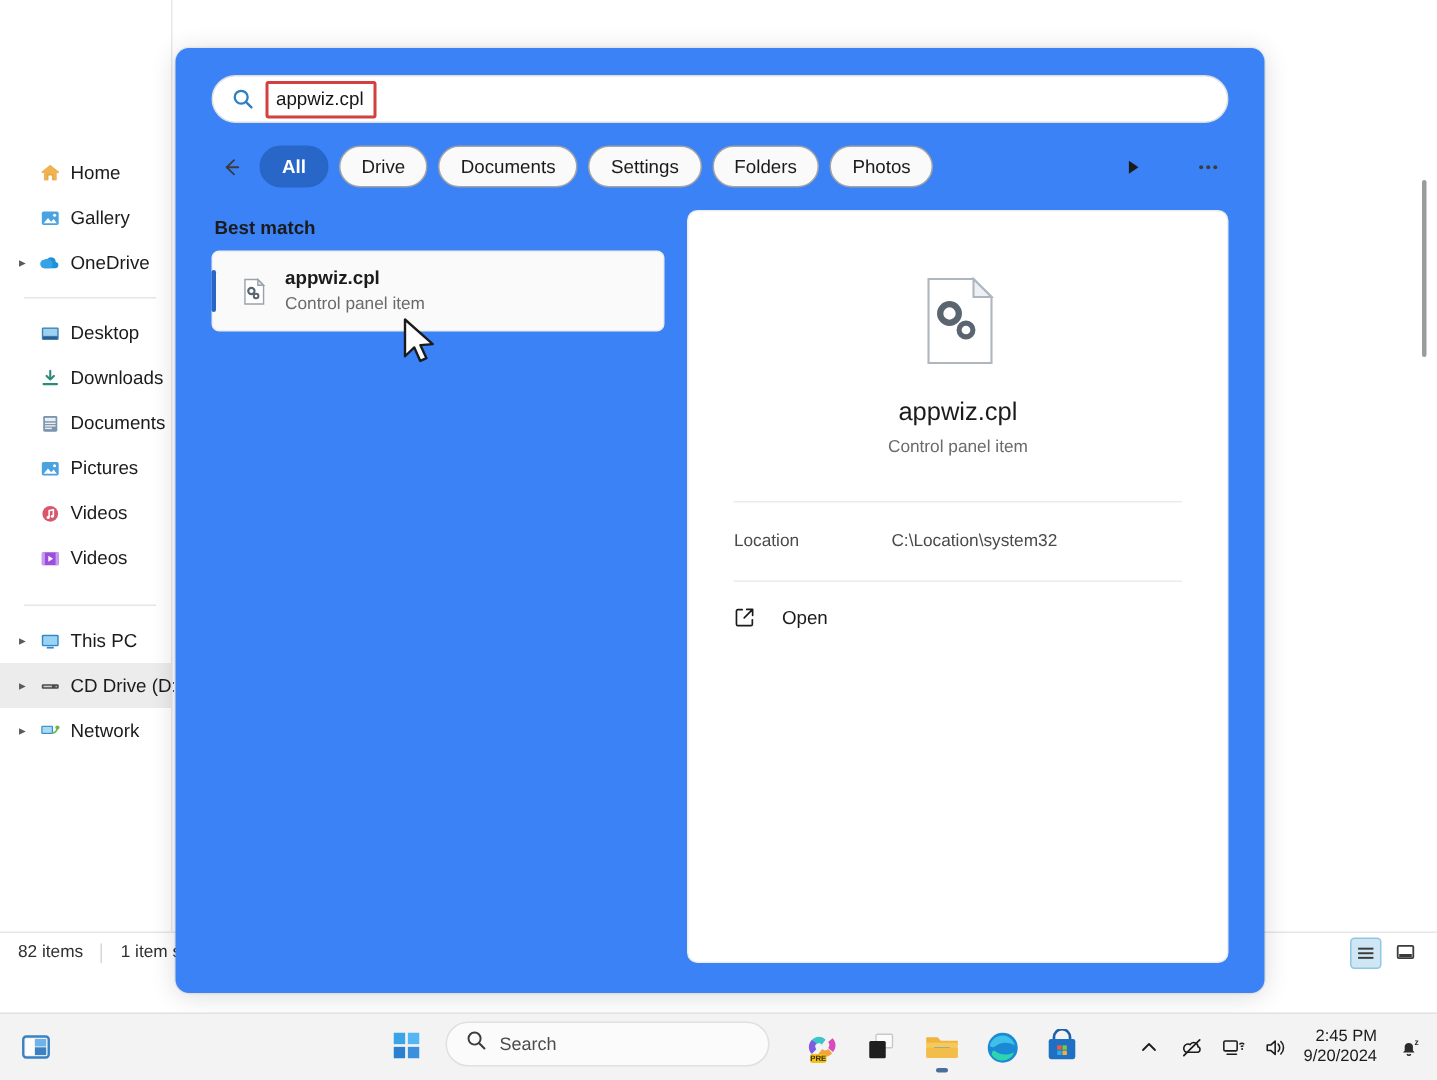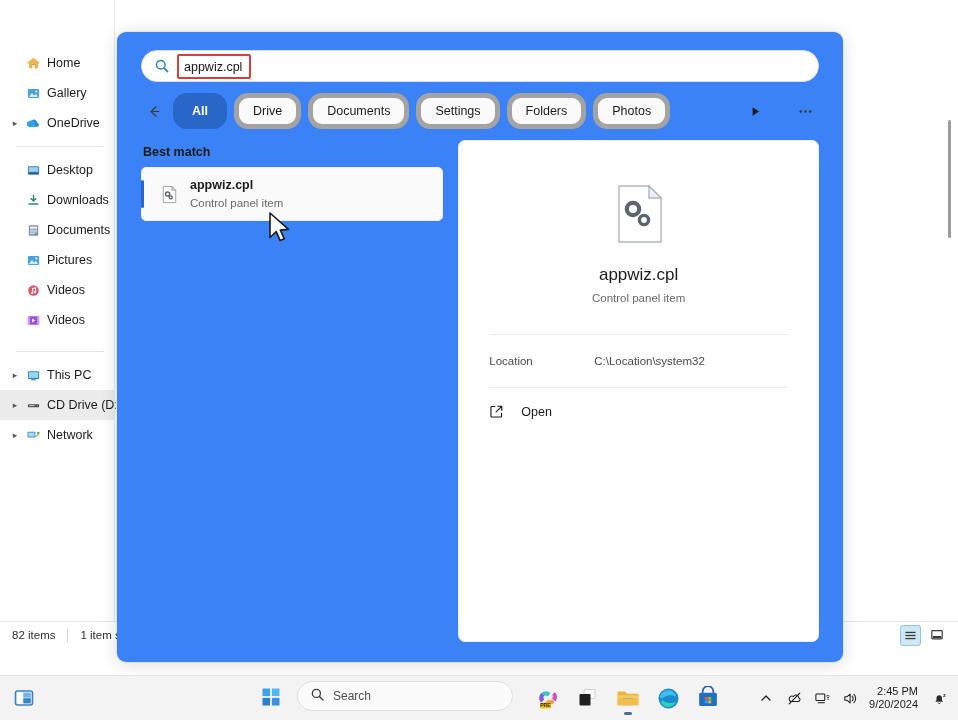--- a/index.html
+++ b/index.html
@@ -11,21 +11,21 @@
     -webkit-font-smoothing: antialiased;
   }
   #root { position: relative; width: 958px; height: 720px; background:#ffffff; }
 
   
   .explorer { position:absolute; left:0; top:0; width:958px; height:676px; background:#ffffff; }
 
   .nav-pane {
     position:absolute; left:0; top:0; width:115px; height:648px;
     background:#ffffff; border-right:1px solid #e8e8e8;
-    padding-top:48px; box-sizing:border-box;
+    padding-top:100px; box-sizing:border-box;
   }
   .nav-item {
     display:flex; align-items:center; height:30px; padding-left:8px;
     font-size:12.5px; color:#1b1b1b; cursor:default; white-space:nowrap;
   }
   .nav-item.selected { background:#ececec; }
   .nav-chevron {
     width:14px; min-width:14px; font-size:9px; color:#5a5a5a;
     text-align:center; line-height:30px;
   }
@@ -69,21 +69,21 @@
   .search-input-box {
     position:relative; border:2px solid #d43f3f; border-radius:2px;
     padding:1px 7px 2px 5px; background:#ffffff;
   }
   .search-text { font-size:12.5px; color:#161616; line-height:16px; }
 
   
   .filters { display:flex; align-items:center; padding:12px 24px 0 24px; height:34px; }
   .back-arrow { width:26px; height:26px; display:flex; align-items:center; justify-content:center; margin-right:6px; }
   .pill {
-    height:26px; padding:0 14px; border-radius:14px; border:5px solid #a3a3a3;
+    height:26px; padding:0 14px; border-radius:14px; border:1px solid #a3a3a3;
     background:#fafafa; display:flex; align-items:center; justify-content:center;
     font-size:12.5px; color:#1b1b1b; margin-right:7px; white-space:nowrap;
   }
   .pill.active { background:#2866c8; border-color:#2866c8; color:#ffffff; font-weight:600; }
   .filters-spacer { flex:1; }
   .icon-btn { width:28px; height:26px; display:flex; align-items:center; justify-content:center; }
 
   
   .results { display:flex; padding:12px 24px 0 24px; }
   .result-col { width:305px; }

